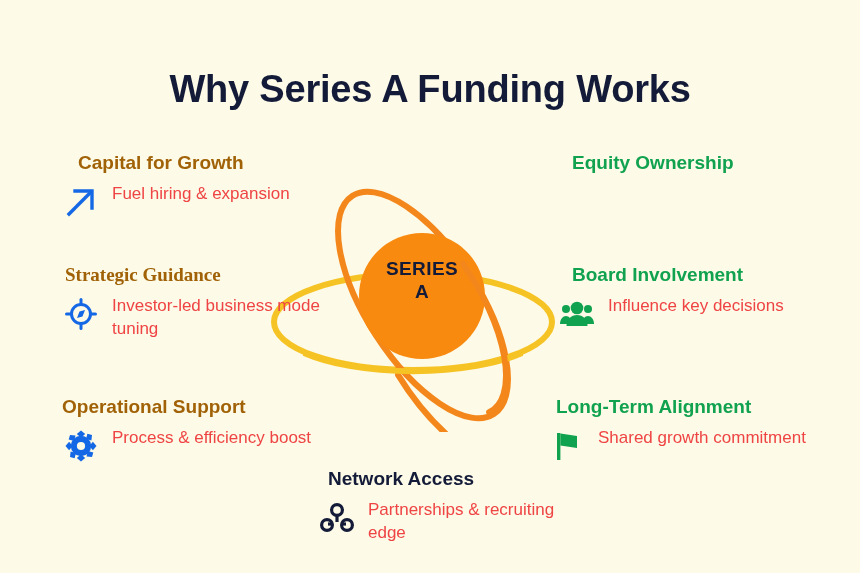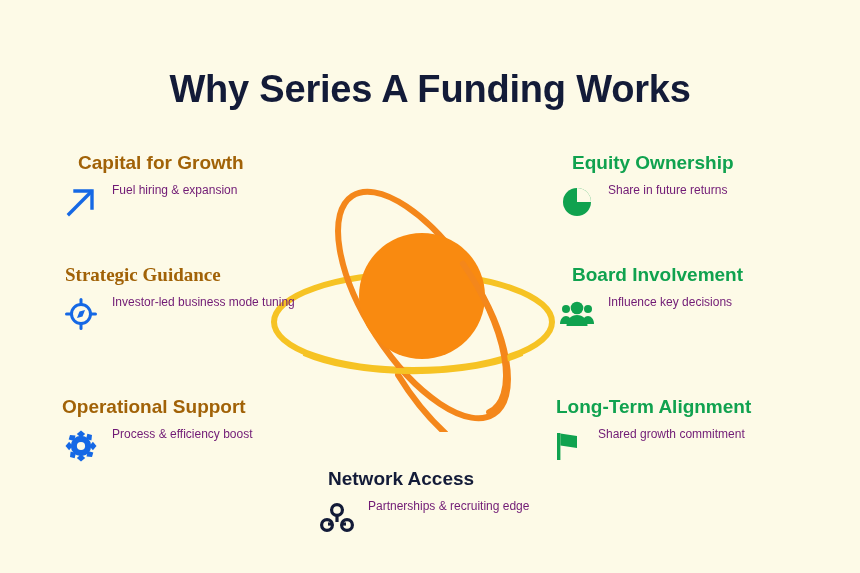--- a/index.html
+++ b/index.html
@@ -80,23 +80,23 @@
   .feature-icon {
     flex: 0 0 auto;
     width: 38px;
     height: 38px;
     display: flex;
     align-items: center;
     justify-content: center;
     margin-top: 2px;
   }
   .feature-text {
-    font-size: 12px;
+    font-size: 17px;
     line-height: 1.33;
-    color: #701a75;
+    color: #ef4444;
     padding-top: 2px;
   }
 
   .title-blue { color: #a16207; }
   .title-green { color: #10A24F; }
   .title-dark { color: #131B38; }
 
   
   .f-capital      { left: 62px;  top: 120px; }
   .f-capital .feature-title { padding-left: 16px; }
@@ -127,20 +127,24 @@
       <ellipse cx="155" cy="123" rx="56" ry="130" fill="none" stroke="#F4871B" stroke-width="6" transform="rotate(-33 155 123)"></ellipse>
 
       <circle cx="154" cy="114" r="63" fill="#F98A10"></circle>
 
       <path d="M 104 243 A 56 130 0 0 1 96 168" fill="none" stroke="#F4871B" stroke-width="6" transform="rotate(-33 155 123)" stroke-linecap="round"></path>
 
       <path d="M 36 171 A 139 48 0 0 0 254 171" fill="none" stroke="#F6C324" stroke-width="6"></path>
 
       <path d="M 211 110 A 56 130 0 0 1 152 249" fill="none" stroke="#F4871B" stroke-width="6" transform="rotate(-33 155 123)" stroke-linecap="round"></path>
     </svg>
+    <div class="core-label">
+      <div>SERIES</div>
+      <div>A</div>
+    </div>
   </div>
 
   <div class="feature f-capital">
     <div class="feature-title title-blue">Capital for Growth</div>
     <div class="feature-body">
       <div class="feature-icon">
         <svg width="34" height="34" viewBox="0 0 34 34">
           <g stroke="#1568E5" stroke-width="3.4" fill="none" stroke-linecap="square">
             <line x1="5" y1="29" x2="27" y2="7"></line>
             <polyline points="11,6 28,6 28,23"></polyline>
@@ -188,31 +192,20 @@
           </g>
           <circle cx="17" cy="17" r="4.1" fill="#FDFAE7"></circle>
         </svg>
       </div>
       <div class="feature-text">Process &amp; efficiency boost</div>
     </div>
   </div>
 
   <div class="feature f-equity">
     <div class="feature-title title-green">Equity Ownership</div>
-    <div class="feature-body">
-      <div class="feature-icon">
-        <svg width="34" height="34" viewBox="0 0 34 34">
-          <circle cx="17" cy="17" r="14" fill="#10A24F"></circle>
-          <path d="M17 17 L17 3 A14 14 0 0 1 31 17 Z" fill="#FDFAE7"></path>
-          <path d="M18.6 4.6 L18.6 15.4 L29.4 15.4" fill="none" stroke="#10A24F" stroke-width="0"></path>
-          <path d="M18.8 4.6 A12.8 12.8 0 0 1 29.4 15.2 L18.8 15.2 Z" fill="#FDFAE7"></path>
-        </svg>
-      </div>
-      <div class="feature-text">Share in future returns</div>
-    </div>
   </div>
 
   <div class="feature f-board">
     <div class="feature-title title-green">Board Involvement</div>
     <div class="feature-body">
       <div class="feature-icon">
         <svg width="36" height="34" viewBox="0 0 36 34">
           <g fill="#10A24F">
             <circle cx="7" cy="12" r="4"></circle>
             <circle cx="29" cy="12" r="4"></circle>

